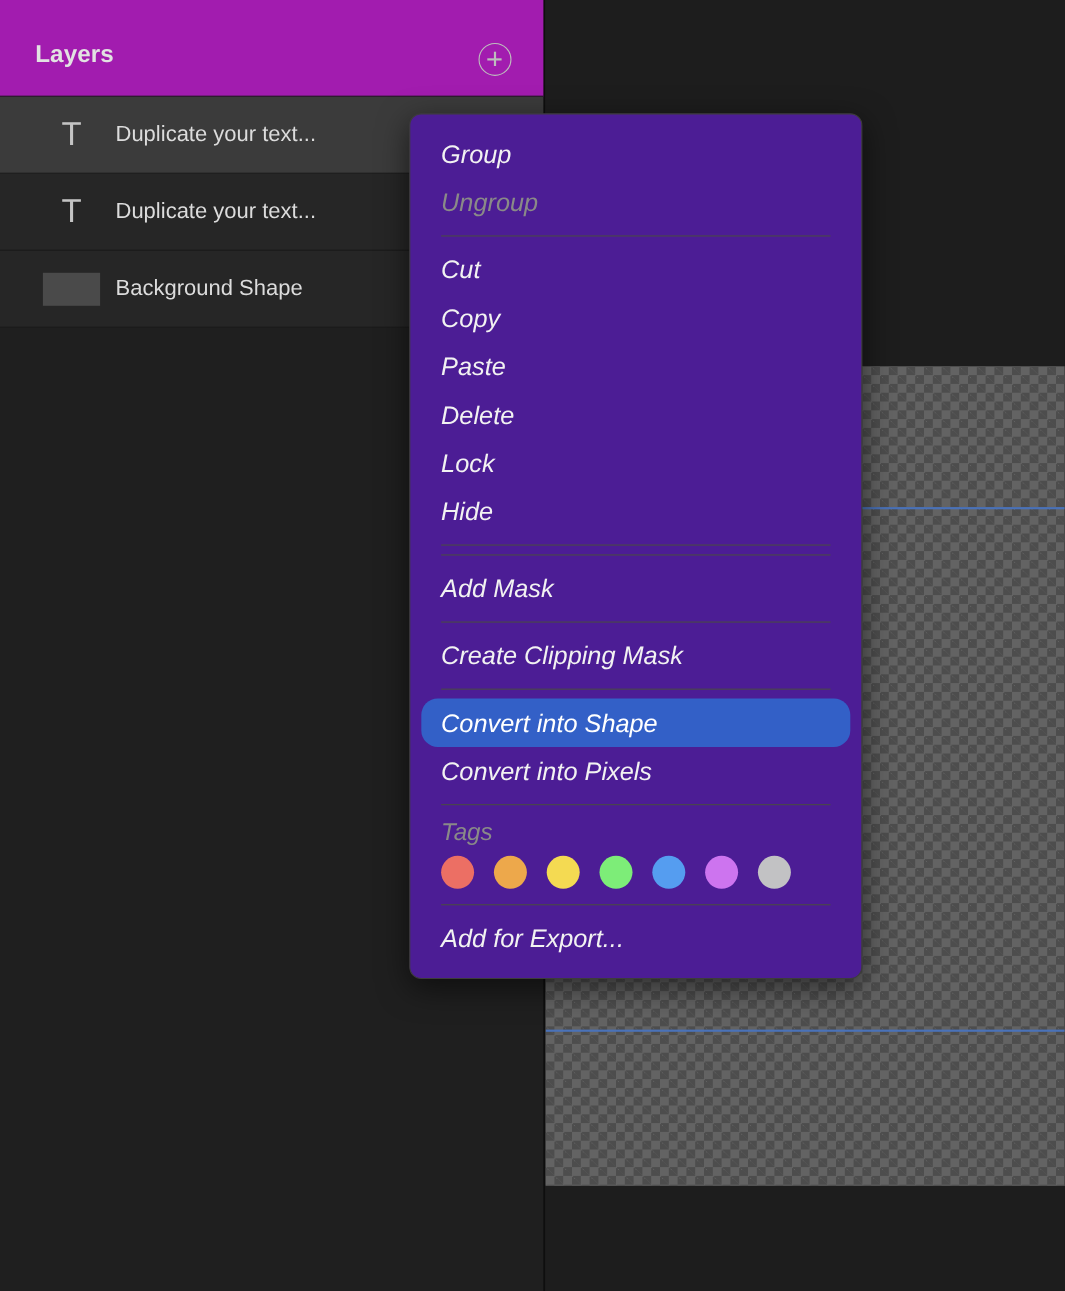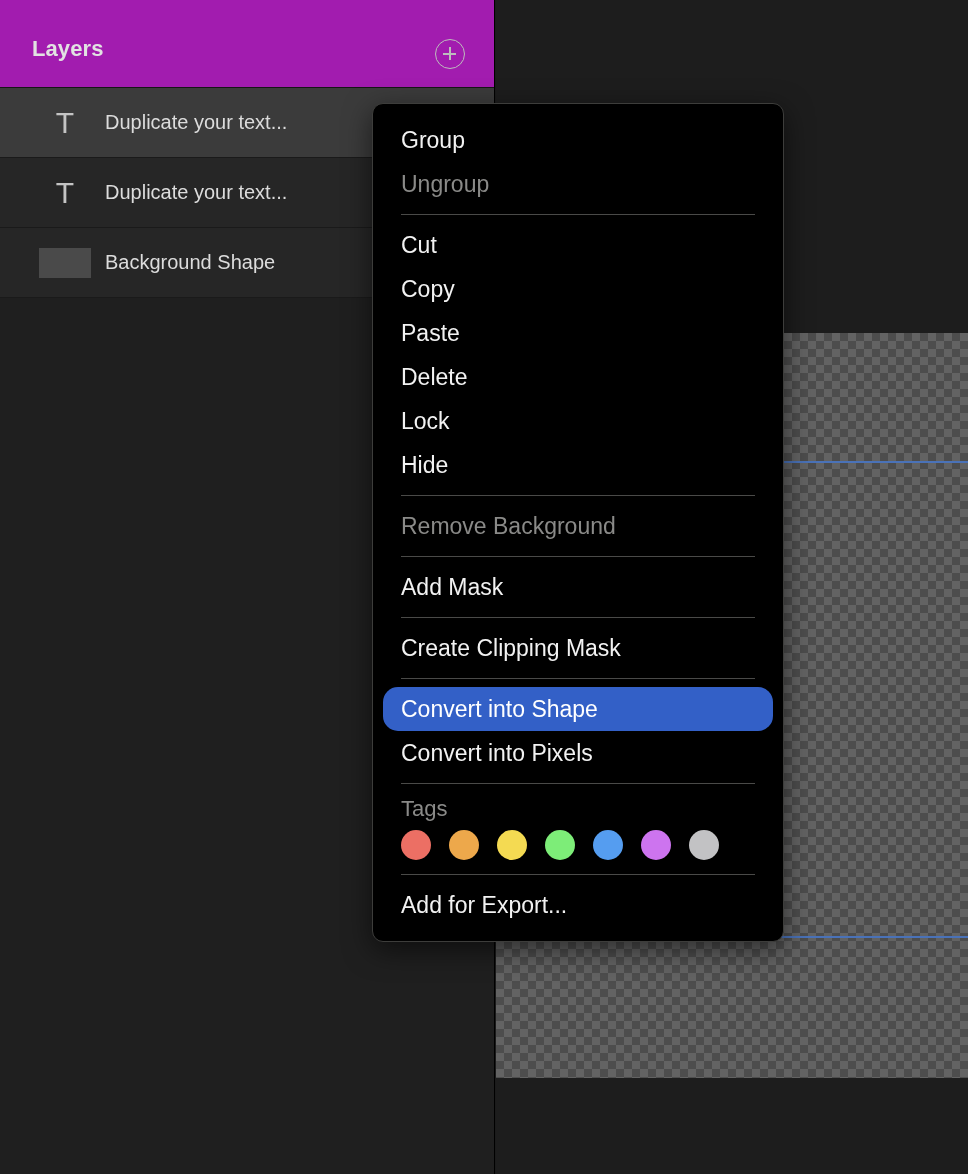--- a/index.html
+++ b/index.html
@@ -93,26 +93,27 @@
   .layer-name{
     margin-left:10px;
     font-size:20px;color:#dcdcdc;
     white-space:nowrap;overflow:hidden;
   }
   .layer-tail{position:absolute;left:0;top:298px;width:494px;height:876px;background:#1f1f1f;}
 
   
   .context-menu{
     position:absolute;left:372px;top:103px;width:412px;
-    background:#000000;
+    background:#4c1d95;
     border:1px solid #3d3d3b;
     border-radius:11px;
     box-shadow:0 8px 28px rgba(0,0,0,.55);
     padding:14px 0 14px 0;
     box-sizing:border-box;
+    font-style:italic;
   }
   .menu-item{
     position:relative;
     height:44px;
     display:flex;align-items:center;
     padding:0 28px;
     font-size:23px;color:#f2f2f2;
     white-space:nowrap;
     cursor:pointer;
   }
@@ -190,21 +191,20 @@
 
     <div class="menu-item">Cut</div>
     <div class="menu-item">Copy</div>
     <div class="menu-item">Paste</div>
     <div class="menu-item">Delete</div>
     <div class="menu-item">Lock</div>
     <div class="menu-item">Hide</div>
 
     <div class="menu-sep"></div>
 
-    <div class="menu-item disabled">Remove Background</div>
 
     <div class="menu-sep"></div>
 
     <div class="menu-item">Add Mask</div>
 
     <div class="menu-sep"></div>
 
     <div class="menu-item">Create Clipping Mask</div>
 
     <div class="menu-sep"></div>

